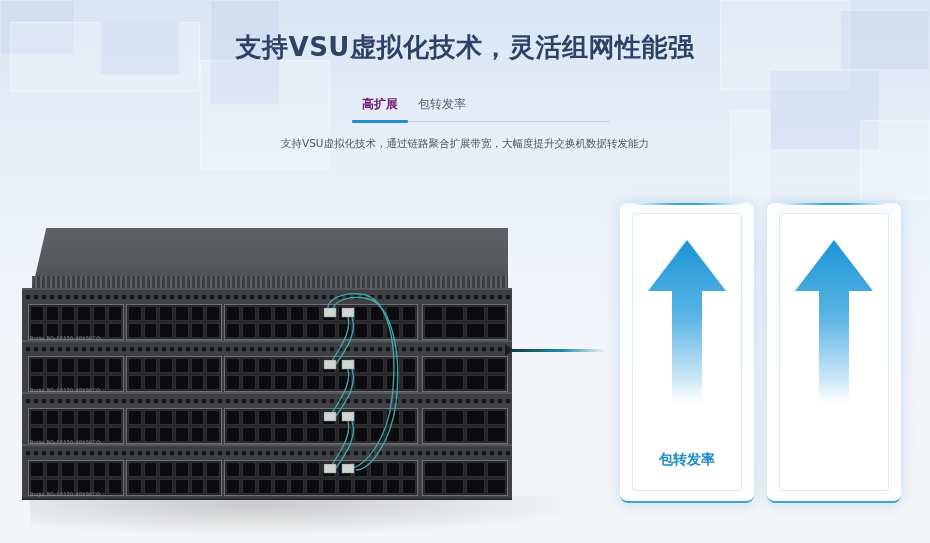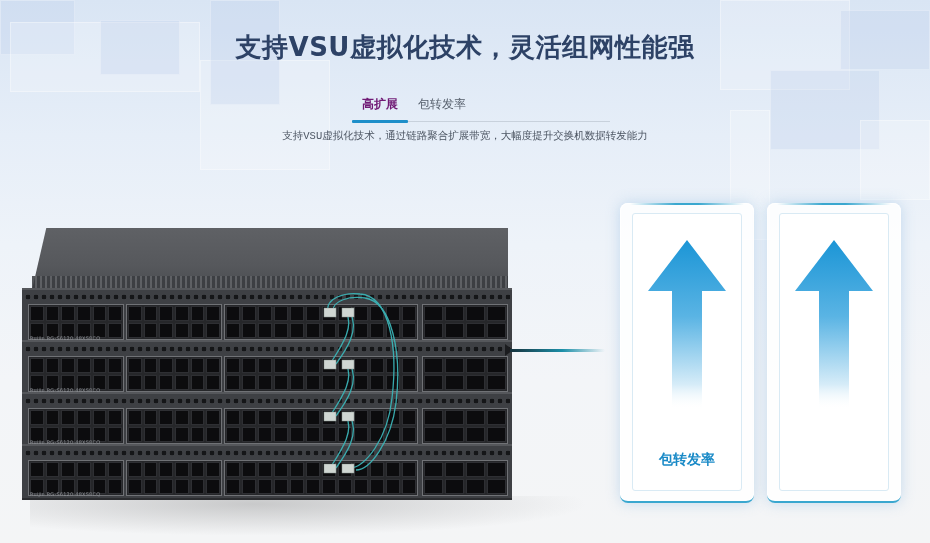--- a/index.html
+++ b/index.html
@@ -21,22 +21,22 @@
     position: absolute; left: 352px; top: 94px; width: 258px; height: 28px;
     border-bottom: 1px solid #c8d1dc;
     display: flex; align-items: flex-start;
   }
   .tab { font-size: 12px; color: #555e6b; padding: 2px 10px 0 10px; height: 27px; position: relative; cursor: pointer; white-space: nowrap; }
   .tab.active { color: #701a75; font-weight: bold; }
   .tab.active::after {
     content: ""; position: absolute; left: 0; right: 0; bottom: -2px; height: 3px; background: #1e8fca; border-radius: 1px;
   }
   .desc {
-    position: absolute; left: 0; width: 930px; top: 129px; text-align: center;
-    font-size: 10.5px; color: #4d5663; font-family: Liberation Mono, monospace;
+    position: absolute; left: 0; width: 930px; top: 137px; text-align: center;
+    font-size: 10.5px; color: #4d5663;
   }
 
   
   .stack { position: absolute; left: 20px; top: 228px; width: 492px; height: 270px; }
   .shadow {
     position: absolute; left: 30px; top: 496px; width: 560px; height: 40px;
     background: radial-gradient(ellipse at 40% 20%, rgba(120,120,120,0.35), rgba(200,200,200,0) 70%);
   }
   .lid {
     position: absolute; left: 12px; top: 0; width: 476px; height: 62px;

